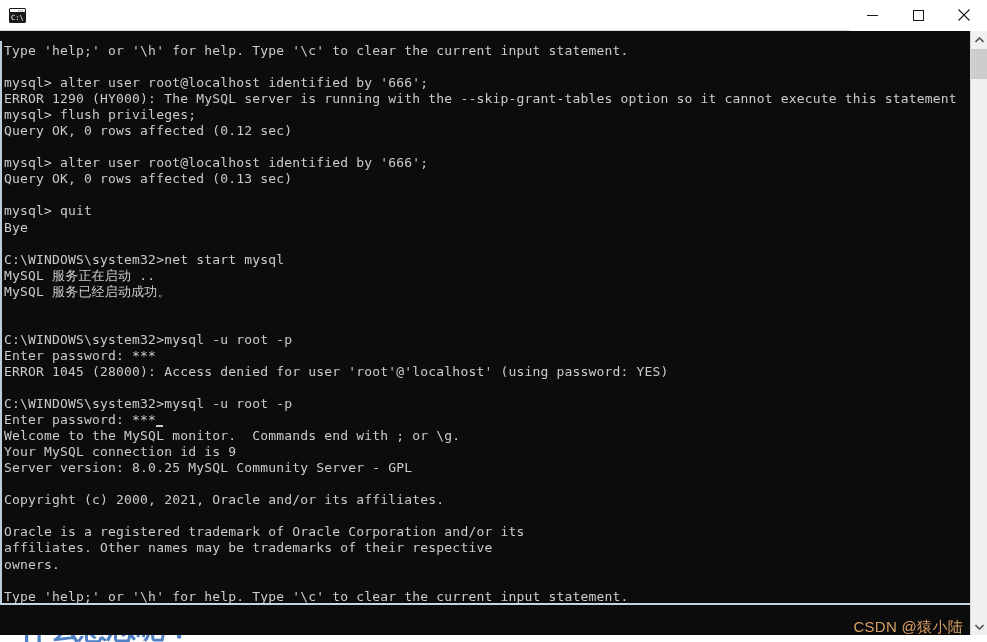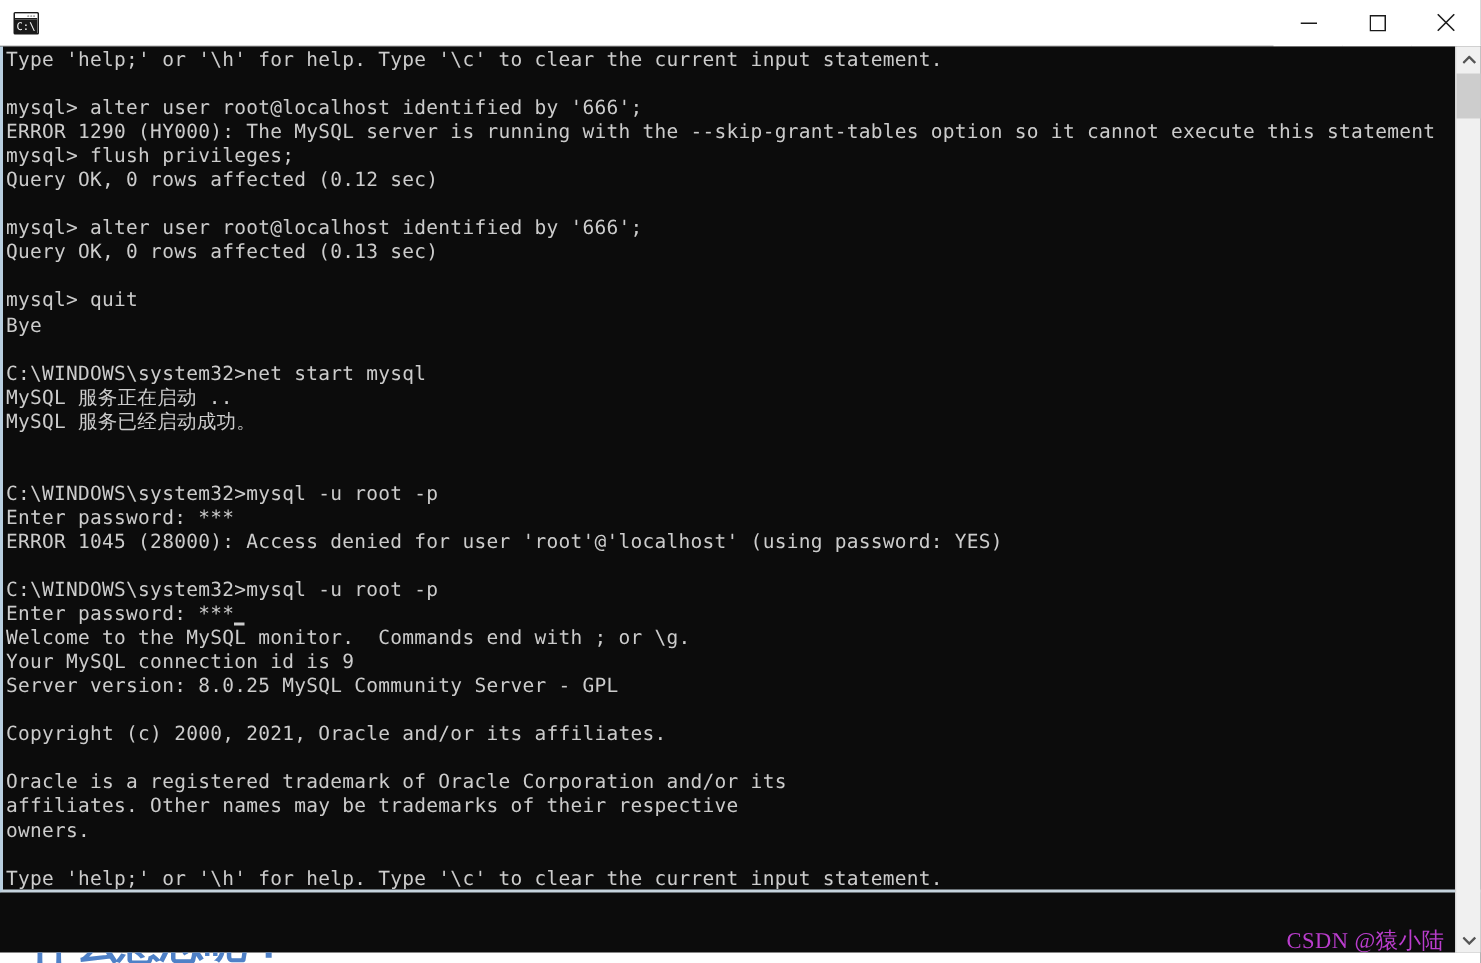--- a/index.html
+++ b/index.html
@@ -102,21 +102,21 @@
     justify-content: center;
     background: #ffffff;
     position: relative;
   }
   .win-btn svg { display: block; }
 
   
   #console-outer {
     position: absolute;
     left: 0;
-    top: 31px;
+    top: 41px;
     width: 987px;
     height: 564px;
     background: #0c0c0c;
     border-left: 2px solid #b9cfe0;
     border-bottom: 2px solid #c6d4de;
     box-sizing: border-box;
     overflow: hidden;
   }
   #console-text {
     position: absolute;
@@ -182,23 +182,23 @@
     width: 16px;
     bottom: 17px;
     background: #f0f0f0;
   }
 
   
   #watermark {
     position: absolute;
     right: 24px;
     bottom: 5px;
-    color: #d946ef;
+    color: #fdba74;
     font-size: 15px;
-    font-family: Liberation Serif, serif;
+    font-family: Liberation Sans, sans-serif;
     letter-spacing: 0.3px;
     white-space: nowrap;
     opacity: 0.85;
   }
 
   
   #page-bleed {
     position: absolute;
     left: 0;
     top: 635px;

